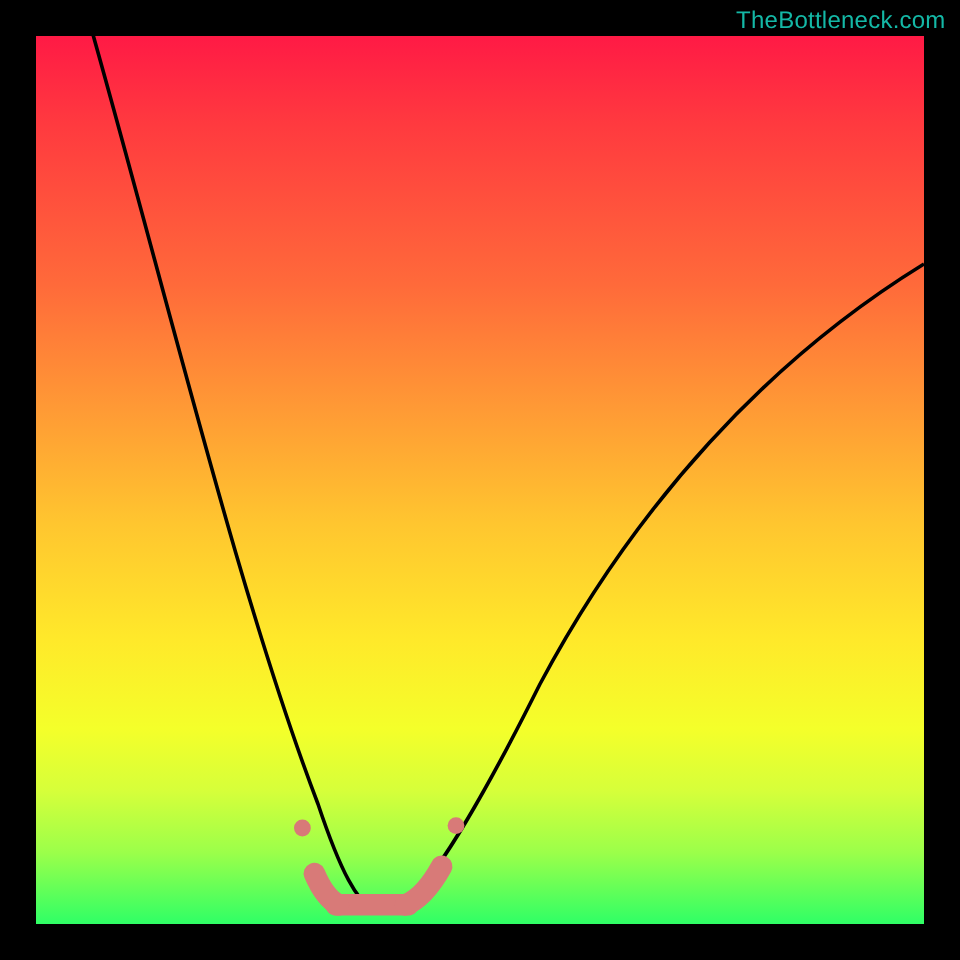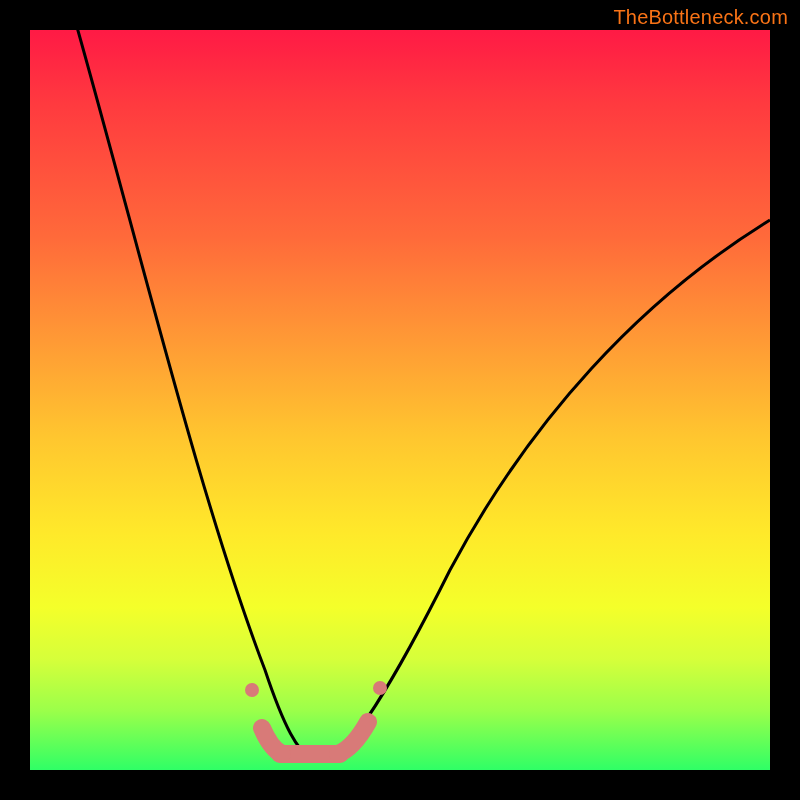--- a/index.html
+++ b/index.html
@@ -35,21 +35,21 @@
       #f4ff2a 78%,
       #d6ff3a 85%,
       #9bff4a 92%,
       #2fff66 100%
     );
   }
   .watermark {
     position: absolute;
     top: 6px;
     right: 12px;
-    color: #f97316;
+    color: #14b8a6;
     font-size: 20px;
     font-weight: 500;
     letter-spacing: 0.2px;
     user-select: none;
   }
   svg.curve {
     position: absolute;
     left: 0;
     top: 0;
     width: 740px;

